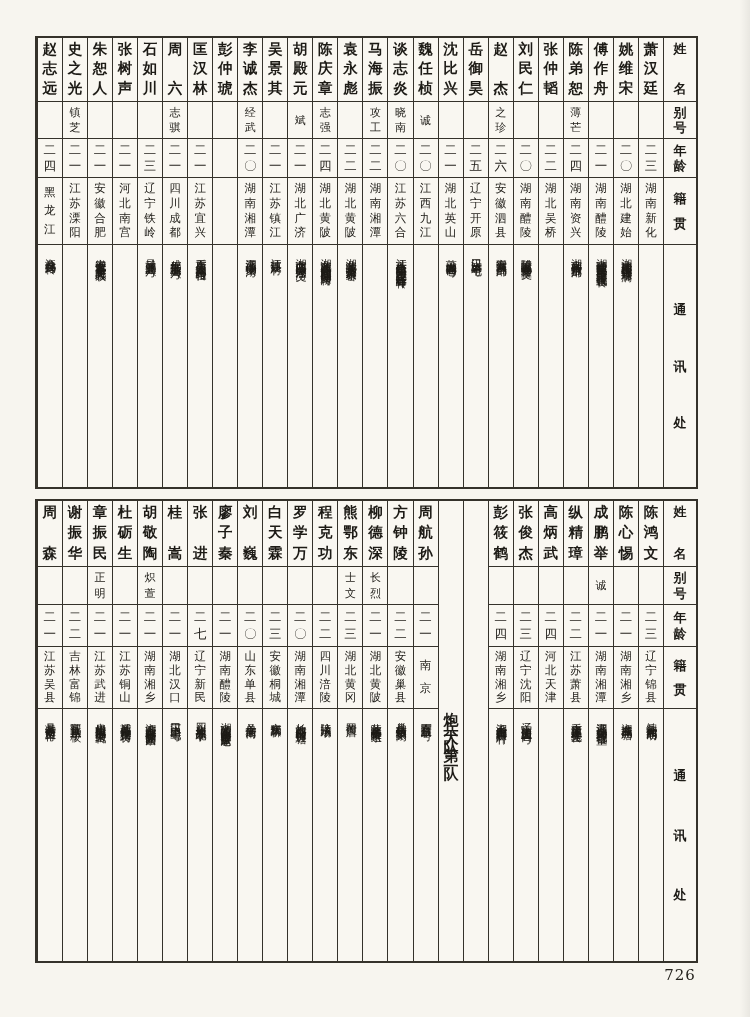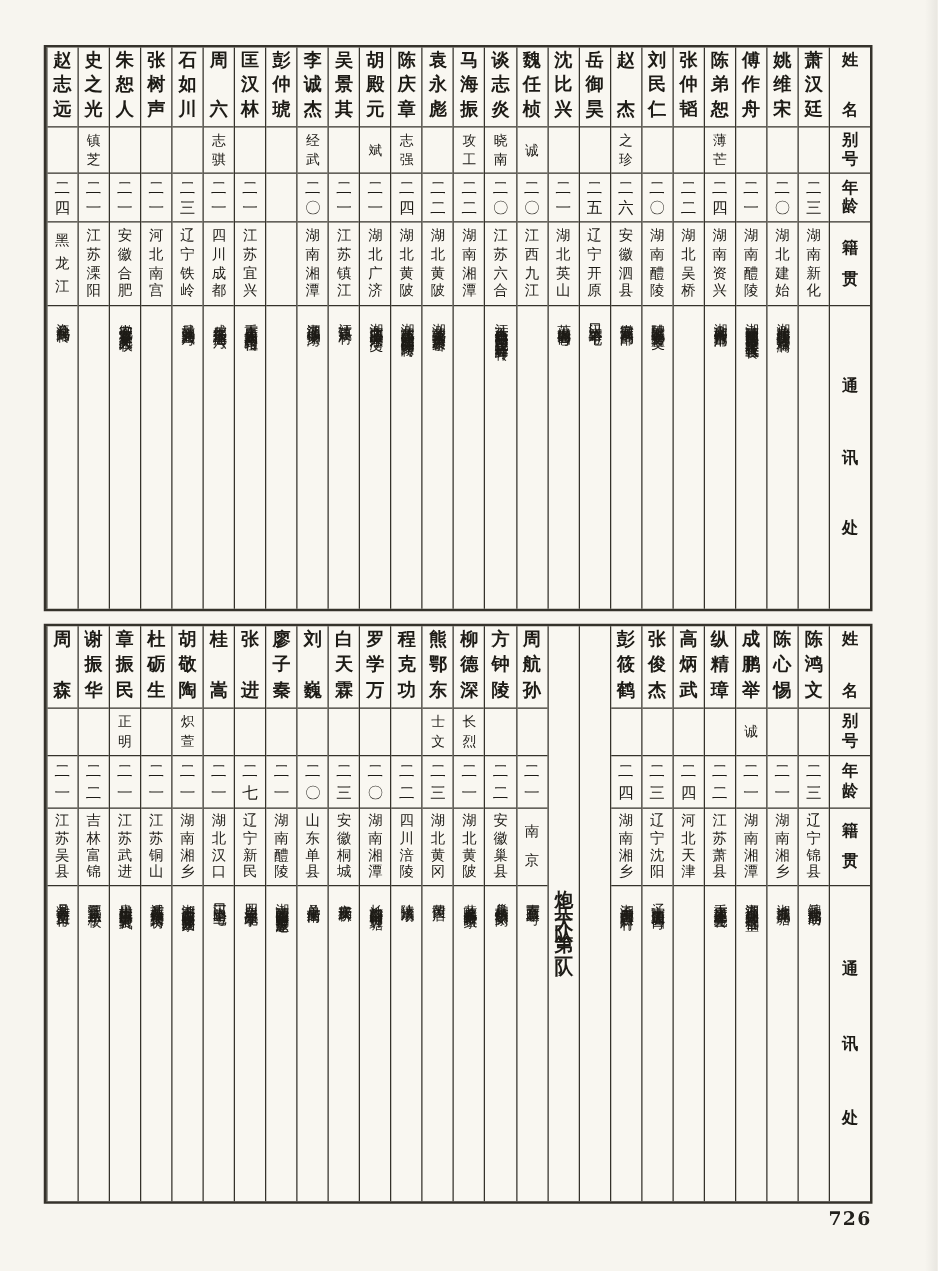--- a/index.html
+++ b/index.html
@@ -36,21 +36,21 @@
   .ch{display:block;line-height:1;}
   .c-name .ch{font-size:14.5px;font-weight:700;}
   .c-alias .ch{font-size:11px;}
   .c-age .ch{font-size:12.5px;}
   .c-place .ch{font-size:11.5px;}
   .head .ch{font-size:13px;font-weight:700;}
   .vtext{writing-mode:vertical-rl;text-orientation:upright;
     font-size:11px;letter-spacing:1px;line-height:11.5px;display:block;}
   .unit{font-size:15px;font-weight:700;letter-spacing:9px;line-height:1;}
   .page-number{position:absolute;left:658px;top:966px;width:44px;text-align:center;
-    font-size:15px;letter-spacing:1px;color:#23211c;font-weight:bold;}
+    font-size:15px;letter-spacing:1px;color:#23211c;}
 </style>
 </head>
 <body>
 
 <div class="roster table-top">
     <div class="col col-header">
       <div class="cell c-name head">
         <span class="ch">姓</span>
         <span class="ch">名</span>
       </div>

